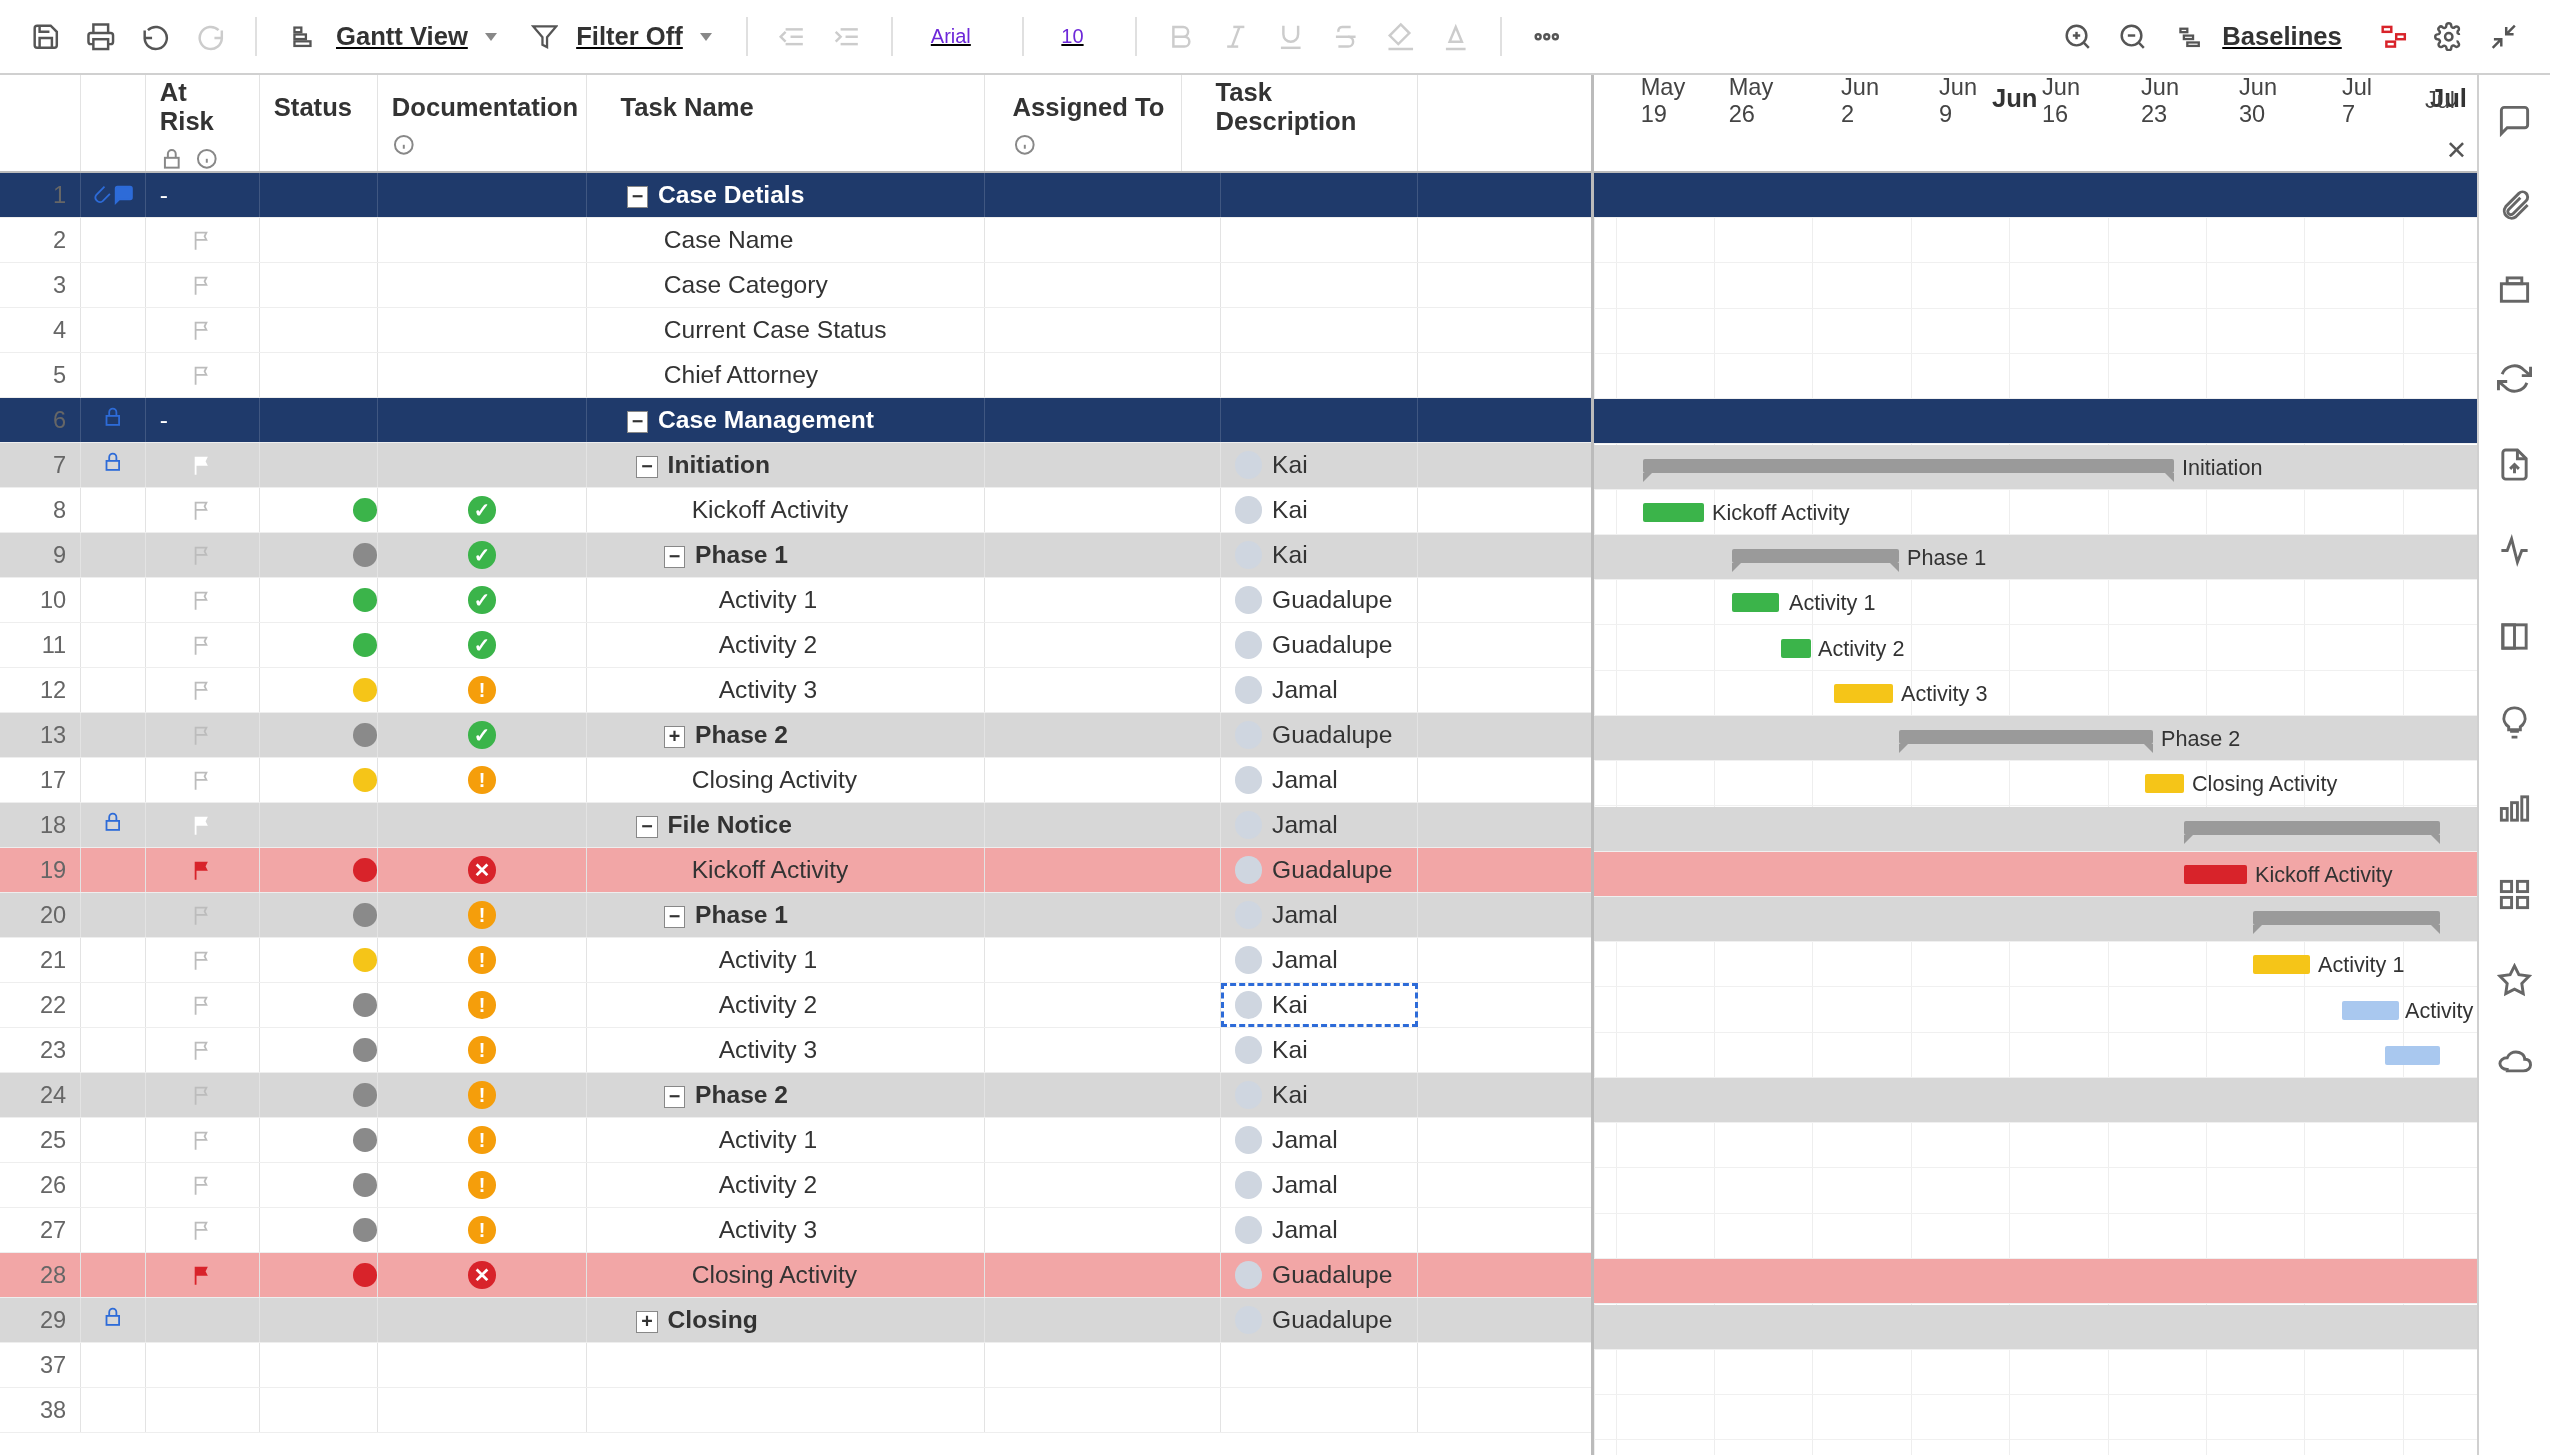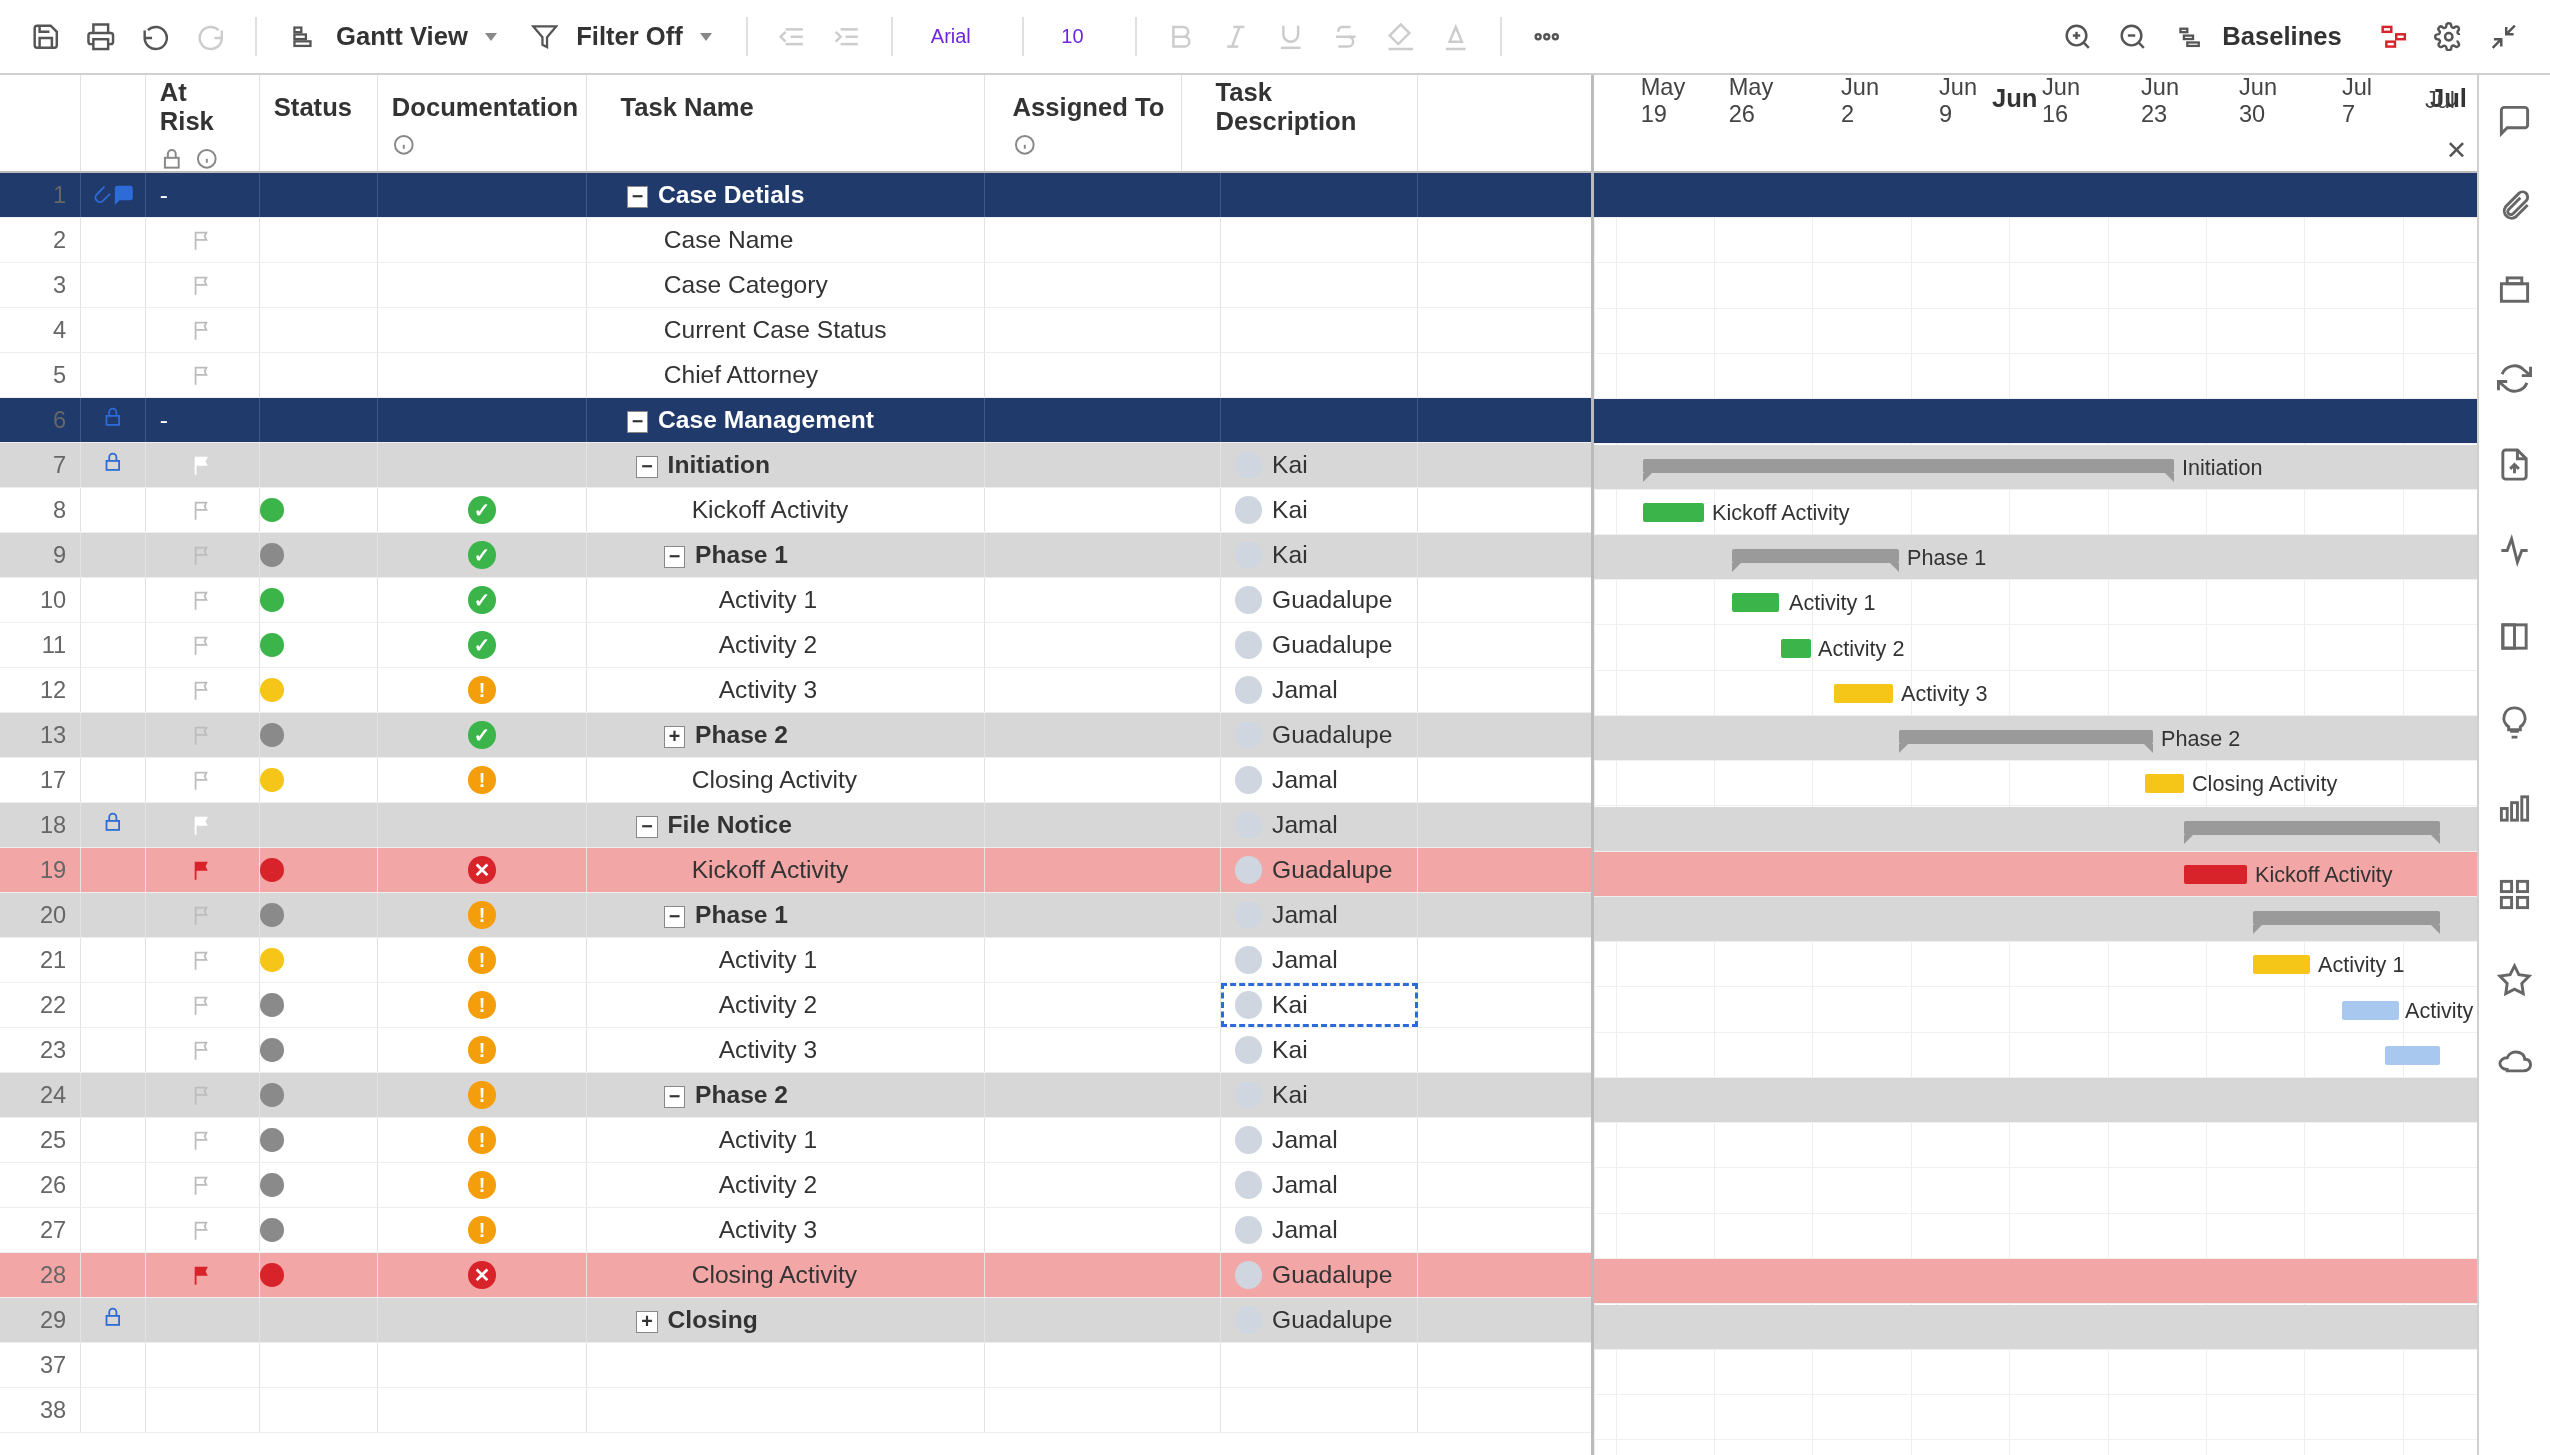--- a/index.html
+++ b/index.html
@@ -5,21 +5,21 @@
 * { box-sizing:border-box; margin:0; padding:0; font-family:Arial,Helvetica,sans-serif; }
 html,body{width:2550px;height:1455px;background:#fff;overflow:hidden;}
 :root{
  --blue:#1f3a6b;--gray-row:#d7d7d7;--red-row:#f2a6a6;--light:#f6f6f6;
  --green:#3bb44a;--yellow:#f5c518;--red:#d8232a;--gray-dot:#8a8a8a;--orange:#f59e0b;
  --bd:#d0d0d0;--txt:#333;
 }
 .app{display:flex;flex-direction:column;width:100%;height:100%;}
 
 
-.toolbar{display:flex;align-items:center;height:75px;padding:0 21.6px;border-bottom:2px solid var(--bd);gap:5.9px;}
+.toolbar{display:flex;align-items:center;height:75px;padding:0 21.6px;border-bottom:2px solid var(--bd);gap:5.9px;text-decoration:underline;}
 .tb-btn{display:inline-flex;align-items:center;justify-content:center;height:45px;min-width:45px;padding:0 9.8px;border-radius:5.9px;color:#555;cursor:pointer;}
 .tb-btn svg{width:29.5px;height:29.5px;stroke:#555;fill:none;stroke-width:2;}
 .tb-btn.disabled svg{stroke:#ccc;}
 .tb-sep{width:2px;height:39px;background:#e0e0e0;margin:0 13.8px;}
 .tb-label{font-size:25.6px;font-weight:700;color:#333;padding:0 7.9px;}
 .tb-dd{display:flex;align-items:center;gap:9.8px;padding:0 13.8px;height:45px;}
 .tb-dd .caret{width:0;height:0;border-left:6.9px solid transparent;border-right:6.9px solid transparent;border-top:8.9px solid #888;}
 .tb-font,.tb-size{color:#6d28d9;font-size:20px;padding:0 17.7px;display:flex;align-items:center;gap:13.8px;}
 .spacer{flex:1;}
 .crit-icon{color:#d8232a!important;}
@@ -32,21 +32,21 @@
 .rsb{width:73px;border-left:2px solid var(--bd);display:flex;flex-direction:column;align-items:center;padding-top:27.5px;gap:51px;}
 .rsb .ic{width:35px;height:35px;color:#666;cursor:pointer;}
 .rsb .ic svg{width:35px;height:35px;stroke:#666;fill:none;stroke-width:2;}
 
 
 .gh{display:flex;height:98px;border-bottom:2px solid #bbb;background:#fff;}
 .gh .col,.row .col{border-right:1px solid #e3e3e3;display:flex;align-items:center;}
 .col-num{width:81px;justify-content:flex-end;padding-right:13.8px;color:#666;font-size:23.6px;}
 .col-ind{width:65px;justify-content:center;}
 .col-risk{width:114px;justify-content:center;}
-.col-stat{width:118px;justify-content:flex-start;}
+.col-stat{width:118px;justify-content:flex-end;}
 .col-doc{width:209px;justify-content:center;}
 .col-task{width:398px;padding-left:19.7px;}
 .col-desc{width:236px;padding-left:19.7px;}
 .col-asg{width:197px;padding-left:13.8px;gap:9.8px;}
 .gh-top{display:flex;flex-direction:column;width:100%;}
 .gh .lbl{font-size:25.6px;font-weight:700;color:#333;padding:9.8px 13.8px 3.9px;}
 .gh .sub{height:37px;display:flex;align-items:center;gap:11.8px;padding:0 13.8px;color:#888;}
 .gh svg{width:23.6px;height:23.6px;stroke:#888;fill:none;stroke-width:2;}
 
 .rows{flex:1;overflow:auto;}

